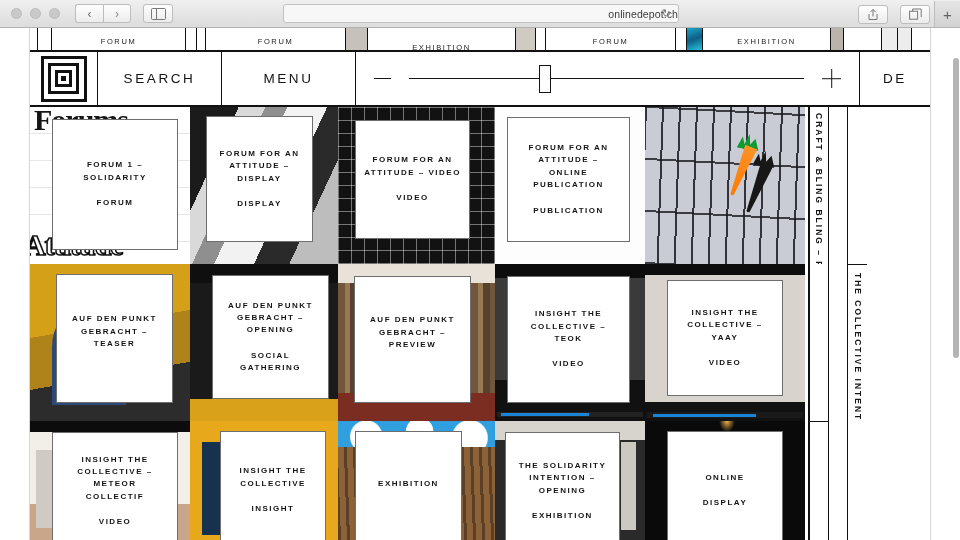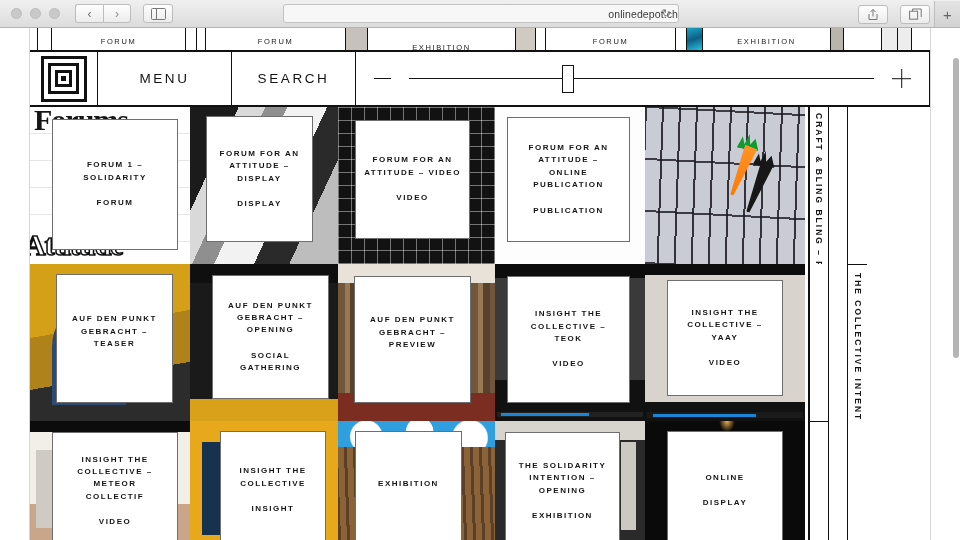--- a/index.html
+++ b/index.html
@@ -334,37 +334,40 @@
     <div class="nav-logo">
       <div class="logo-sq">
         <div class="logo-sq2">
           <div class="logo-sq3">
             <div class="logo-sq4"></div>
           </div>
         </div>
       </div>
     </div>
 
+    <div class="nav-cell nav-search">
+      <span class="nav-label">SEARCH</span>
+    </div>
+
     <div class="nav-cell nav-menu">
       <span class="nav-label">MENU</span>
-    </div>
-
-    <div class="nav-cell nav-search">
-      <span class="nav-label">SEARCH</span>
     </div>
 
     <div class="nav-cell nav-slider">
       <span class="sl-minus"></span>
       <span class="sl-track-wrap">
         <span class="sl-track"></span>
         <span class="sl-thumb"></span>
       </span>
       <span class="sl-plus"></span>
     </div>
 
+    <div class="nav-cell nav-lang">
+      <span class="nav-label">DE</span>
+    </div>
   </div>
 
   <div class="grid">
 
     <div class="grid-row" style="height:157px;">
 
       <div class="tile" style="width:160px;height:157px;">
         <div class="tile-bg bg-poster"></div>
         <div class="tile-card" style="inset:12px 12px 14px 22px;">
           <div class="tile-title">FORUM 1 –

